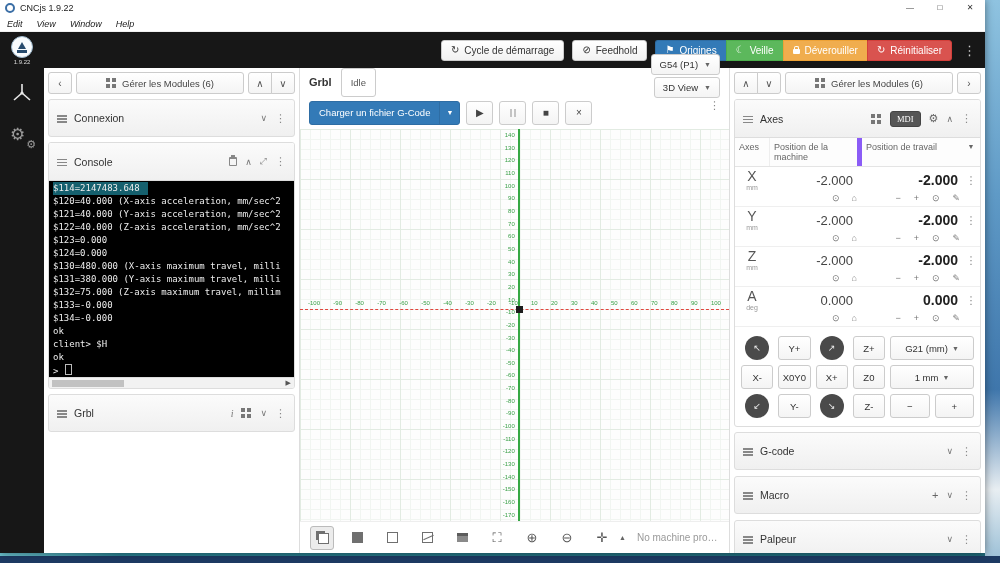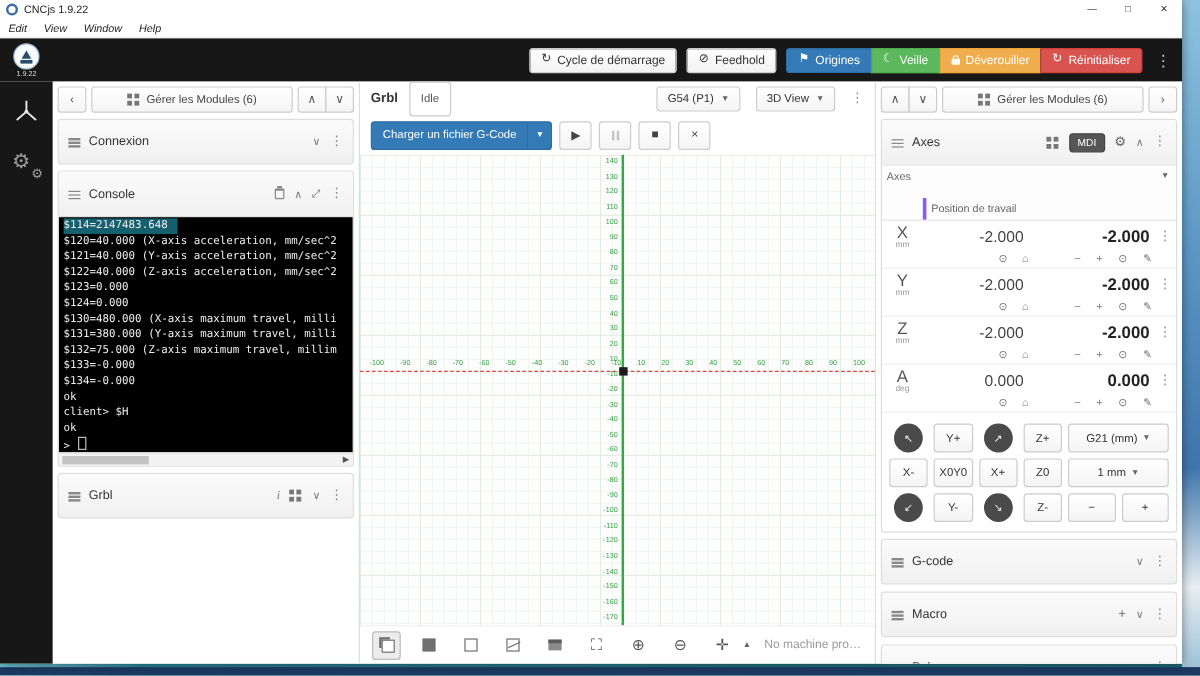--- a/index.html
+++ b/index.html
@@ -92,21 +92,21 @@
   .console-line:last-child::after { content:""; display:inline-block; width:5px; height:9px; border:1px solid #bbb; margin-left:1px; vertical-align:-1px; }
   .hscroll { height:11px; background:#f2f2f2; border-top:1px solid #ddd; display:flex; align-items:center; position:relative; }
   .hthumb { width:72px; height:7px; background:#c2c2c2; margin-left:3px; }
   .harrow { position:absolute; right:3px; font-size:7px; color:#555; }
 
   
   .center { flex:1; display:flex; flex-direction:column; background:#fff; min-width:0; }
   .center-header { height:28px; display:flex; align-items:center; gap:9px; padding:0 9px; flex:0 0 auto; }
   .controller-name { font-weight:bold; font-size:11px; color:#333; }
   .state-badge { border:1px solid #ccc; border-radius:3px; font-size:9.5px; padding:8px 9px; color:#555; }
-  .center-header-right { margin-left:auto; display:flex; align-items:center; gap:13px; }
+  .center-header-right { margin-left:auto; display:flex; align-items:flex-end; gap:2px;flex-direction:column; }
   .dd-btn { border:1px solid #ccc; border-radius:3px; height:21px; padding:0 8px; font-size:9.5px; display:flex;
             align-items:center; gap:6px; color:#333; background:linear-gradient(#fff,#f4f4f4); white-space:nowrap; }
   .caret { font-size:7px; color:#666; }
   .center-toolbar { height:33px; display:flex; align-items:center; gap:6px; padding:0 9px; flex:0 0 auto; }
   .load-btn { background:#337ab7; border:1px solid #2e6da4; border-radius:3px; height:24px; display:flex; align-items:stretch; color:#fff; }
   .load-label { display:flex; align-items:center; padding:0 9px; font-size:9.5px; }
   .caret-part { display:flex; align-items:center; padding:0 6px; border-left:1px solid #2e6da4; font-size:7px; }
   .media-btn { width:27px; height:24px; border:1px solid #ccc; border-radius:3px; background:linear-gradient(#fff,#f4f4f4);
                display:flex; align-items:center; justify-content:center; font-size:10px; color:#444; }
   .media-btn.dim { color:#bbb; }
@@ -138,28 +138,28 @@
   .i-sq-out  { width:11px; height:11px; border:1px solid #6f6f6f; }
   .i-cube-out { width:11px; height:11px; border:1px solid #6f6f6f; position:relative; }
   .i-cube-out::after { content:""; position:absolute; left:0; top:4px; width:11px; height:1px; background:#6f6f6f; transform:rotate(-24deg); }
   .i-cube-fill { width:11px; height:9px; background:#8a8a8a; border-top:3px solid #5c5c5c; }
   .vt-glyph { font-size:13px; color:#555; }
   .pan-caret { font-size:7px; color:#666; margin-left:-6px; }
   .profile-hint { font-size:10px; color:#9a9a9a; white-space:nowrap; overflow:hidden; text-overflow:ellipsis; }
 
   
   .axes-widget { border:1px solid #ddd; border-radius:3px; overflow:hidden; flex:0 0 auto; background:#fff; }
-  .mdi-btn { background:#565656; color:#fff; border:1px solid #444; border-radius:3px; font-size:8.5px; padding:2px 6px; }
+  .mdi-btn { background:#565656; color:#fff; border:1px solid #444; border-radius:3px; font-size:8.5px; padding:2px 6px;font-family:Liberation Serif, serif; }
   .gear-glyph { font-size:11px; color:#666; }
   .axes-table { font-size:9px; color:#555; }
   .tbl-header { display:flex; border-bottom:1px solid #e4e4e4; background:#fdfdfd; }
   .th { padding:4px 4px; color:#666; }
   .th-axes { width:34px; }
   .th-machine { width:88px; border-left:1px solid #eee; }
-  .th-work { flex:1; border-left:3px solid #8b5cf6;margin-top:27px; }
+  .th-work { flex:1; border-left:5px solid #8b5cf6; }
   .th-menu { width:18px; display:flex; align-items:flex-start; justify-content:center; padding-top:5px; }
   .axis-row { border-bottom:1px solid #efefef; padding:2px 0 1px; }
   .ar-top { display:flex; align-items:center; }
   .cell-axis { width:34px; display:flex; flex-direction:column; align-items:center; line-height:1; }
   .axis-letter { font-size:14px; color:#555; }
   .axis-unit { font-size:7px; color:#999; margin-top:1px; }
   .cell-machine { width:88px; text-align:right; font-size:13px; color:#444; padding-right:4px; }
   .cell-work { flex:1; text-align:right; font-size:14px; font-weight:600; color:#222; padding-right:4px; }
   .cell-menu { width:18px; text-align:center; }
   .ar-icons { display:flex; align-items:center; font-size:9px; color:#777; padding:3px 0 2px; }
@@ -473,20 +473,21 @@
             <button class="mdi-btn">MDI</button>
             <span class="gear-glyph">⚙</span>
             <span class="chev">∧</span>
             <span class="kebab">⋮</span>
           </div>
         </div>
 
         <div class="axes-table">
           <div class="tbl-header">
             <div class="th th-axes">Axes</div>
+            <div class="th th-machine">Position de la machine</div>
             <div class="th th-work">Position de travail</div>
             <div class="th th-menu">
                 <span class="caret">▼</span>
               </div>
           </div>
           <div class="tbl-body">
 
           <div class="axis-row">
               <div class="ar-top">
                 <div class="cell-axis">

